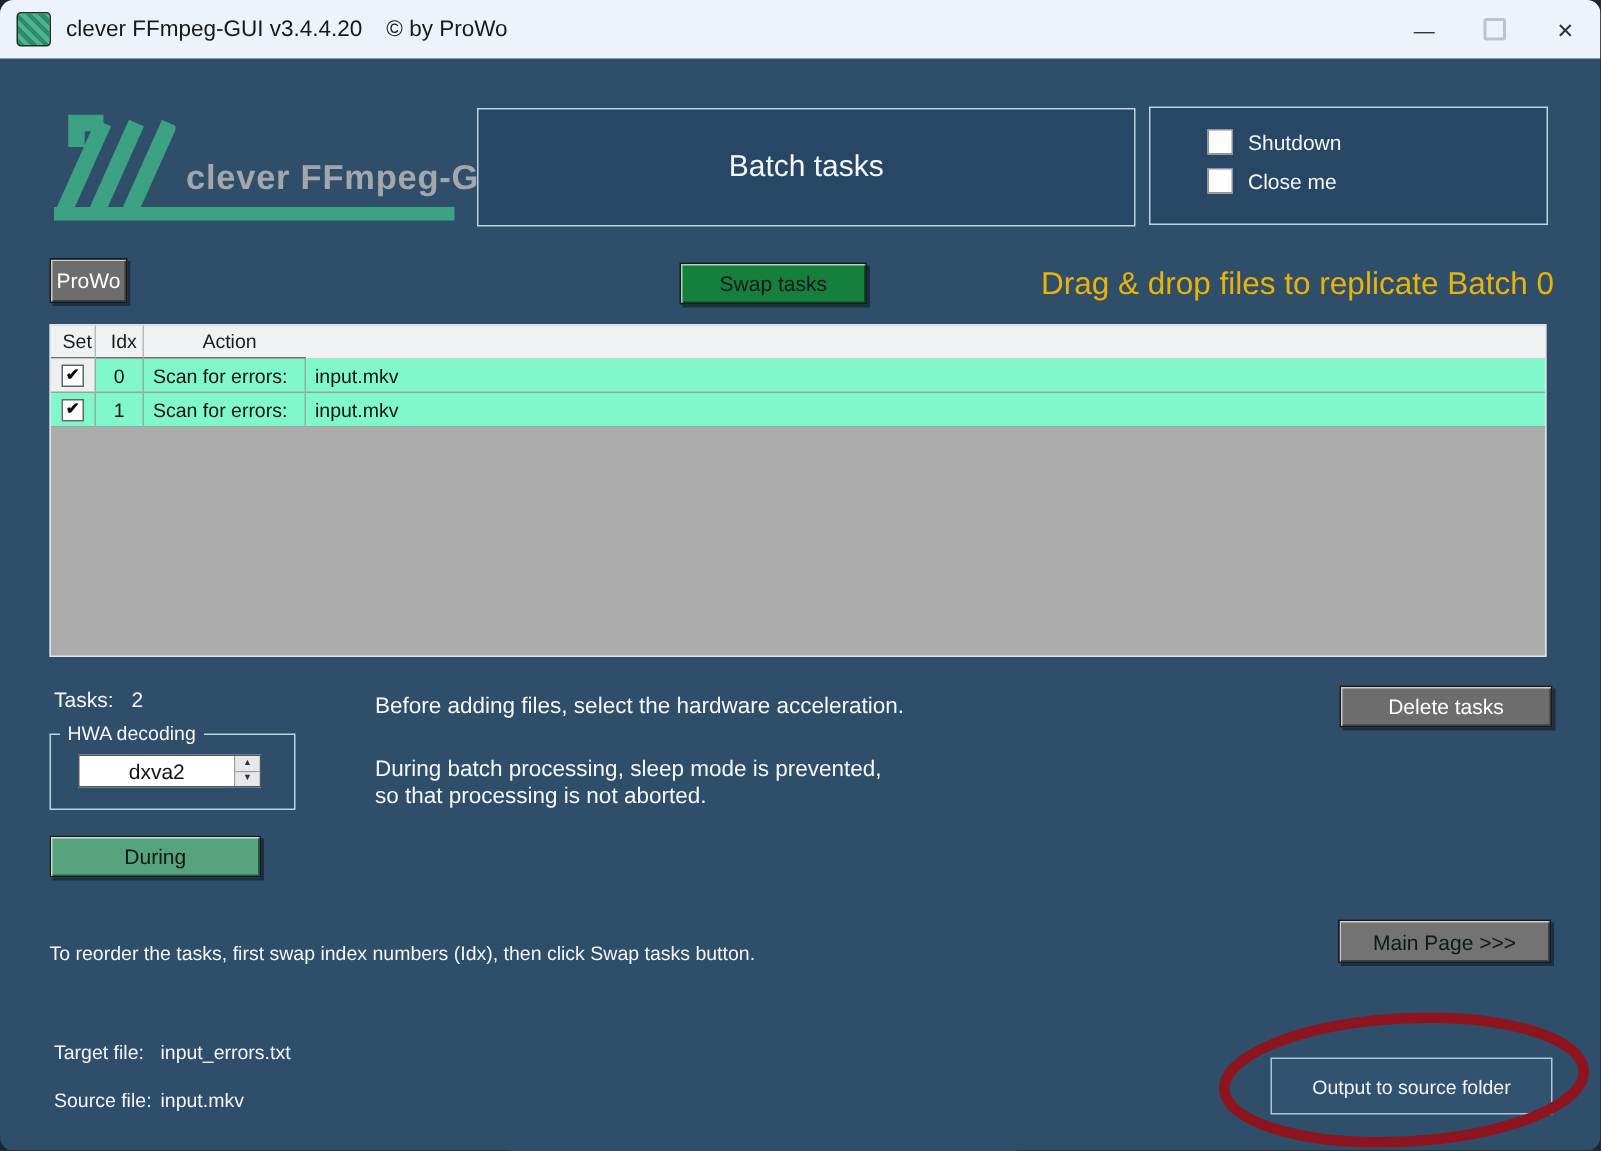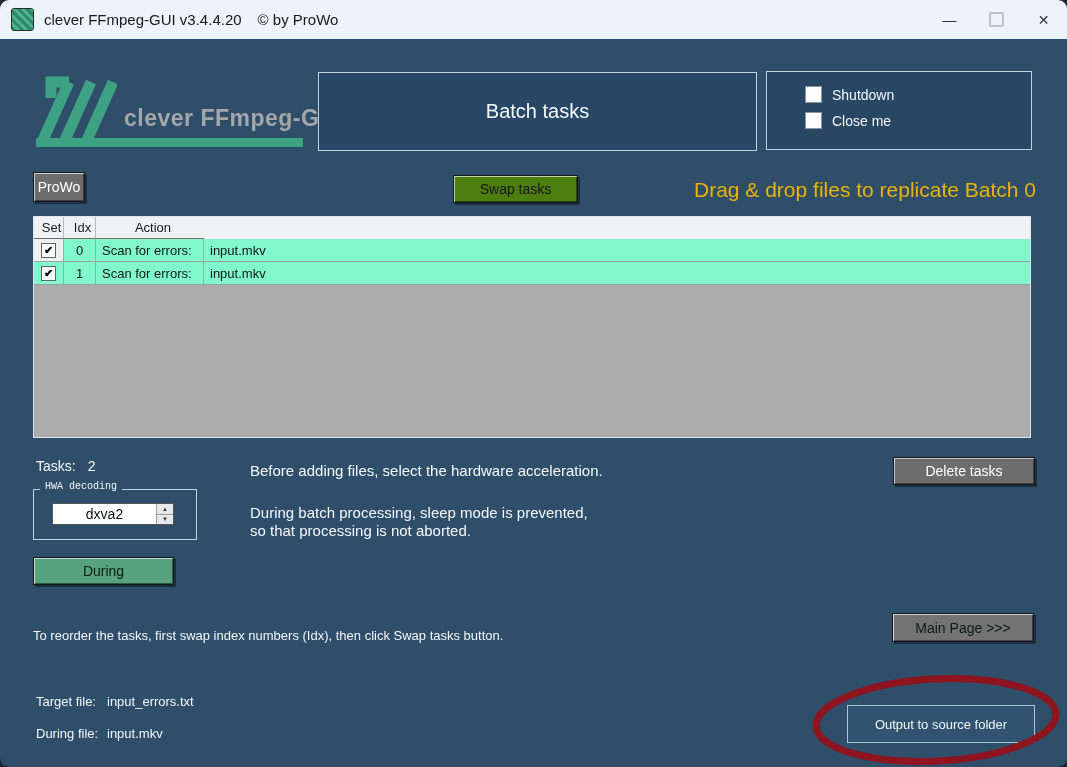--- a/index.html
+++ b/index.html
@@ -29,21 +29,21 @@
   .opt-row{position:absolute;left:38px;display:flex;align-items:center;gap:10px;}
   .opt-row.r1{top:14px;} .opt-row.r2{top:40px;}
   .checkbox{width:15px;height:15px;background:#fdfdfd;border:1px solid #8d949b;}
   .opt-label{font-size:14px;color:#f2f6f9;}
 
   
   .btn{position:absolute;display:flex;align-items:center;justify-content:center;font-size:14px;cursor:default;}
   .bevel{border:1px solid #15191d;
     box-shadow:inset 1px 1px 0 rgba(255,255,255,.65),inset -1px -1px 0 rgba(0,0,0,.45),2px 2px 0 rgba(5,12,18,.45);}
   .btn-none{left:33px;top:172px;width:50px;height:28px;background:#6d6d6d;color:#fff;}
-  .btn-swap{left:453px;top:175px;width:123px;height:26px;background:#4d7c0f;color:#16181b;}
+  .btn-swap{left:453px;top:175px;width:123px;height:26px;background:#15803d;color:#16181b;}
   .btn-delete{left:893px;top:457px;width:140px;height:26px;background:#6d6d6d;color:#fff;}
   .btn-execute{left:33px;top:557px;width:139px;height:26px;background:#56a37d;color:#0d1b14;}
   .btn-mainpage{left:892px;top:613px;width:140px;height:27px;background:#737373;color:#0d1b14;}
   .btn-output{left:847px;top:705px;width:186px;height:36px;background:#32536f;color:#eef4f8;
     border:1px solid #a9c6dc;font-size:13px;}
 
   .drag-hint{position:absolute;right:31px;top:178px;font-size:21px;color:#eab308;}
 
   
   .task-table{position:absolute;left:33px;top:216px;width:996px;height:220px;background:#acacac;
@@ -59,21 +59,21 @@
   .tcell.center{padding-left:0;text-align:center;}
   .setcell{display:flex;align-items:center;justify-content:center;padding-left:0;}
   .setcell.white{background:#eef0f0;}
   .cb{width:13px;height:13px;background:#ffffff;border:1px solid #5f6569;font-size:11px;line-height:12px;
     text-align:center;color:#0c0c0c;font-weight:bold;}
 
   
   .tasks-line{position:absolute;left:36px;top:458px;font-size:14px;color:#f2f6f9;}
   .tasks-line b{font-weight:normal;margin-left:12px;}
   .groupbox{position:absolute;left:33px;top:489px;width:162px;height:49px;border:1px solid #bdd2e2;}
-  .group-legend{position:absolute;top:-9px;left:6px;background:#2f4e6a;padding:0 5px;font-size:10px;color:#f2f6f9;font-family:Liberation Mono, monospace;}
+  .group-legend{position:absolute;top:-9px;left:6px;background:#2f4e6a;padding:0 5px;font-size:13px;color:#f2f6f9;}
   .spin{position:absolute;left:18px;top:13px;width:120px;height:20px;background:#fff;border:1px solid #4f555a;display:flex;}
   .spin-text{flex:1;text-align:center;font-size:14px;line-height:20px;color:#101416;}
   .spin-btns{width:16px;border-left:1px solid #9aa0a5;display:flex;flex-direction:column;}
   .spin-btn{flex:1;background:#e6e8ea;display:flex;align-items:center;justify-content:center;
     font-size:6px;color:#2e3338;}
   .spin-btn.up{border-bottom:1px solid #9aa0a5;}
 
   
   .msg{position:absolute;left:250px;font-size:15px;color:#f4f8fb;}
   .msg.l1{top:462px;} .msg.l2{top:504px;} .msg.l3{top:522px;}
@@ -188,21 +188,21 @@
   <div class="msg l3">so that processing is not aborted.</div>
 
   <div class="btn bevel btn-delete">Delete tasks</div>
 
   <div class="reorder-hint">To reorder the tasks, first swap index numbers (Idx), then click Swap tasks button.</div>
 
   <div class="btn bevel btn-mainpage">Main Page &gt;&gt;&gt;</div>
 
   <div class="file-label ftarget">Target file:</div>
   <div class="file-value ftarget">input_errors.txt</div>
-  <div class="file-label fsource">During file:</div>
+  <div class="file-label fsource">Source file:</div>
   <div class="file-value fsource">input.mkv</div>
 
   <div class="btn btn-output">Output to source folder</div>
 
   <svg class="annotation-svg" width="260" height="94" viewBox="0 0 260 94">
     <ellipse cx="130" cy="47" rx="120" ry="41" fill="none" stroke="#8e1420" stroke-width="7" transform="rotate(-3 130 47)"></ellipse>
   </svg>
 
 </div>
 

